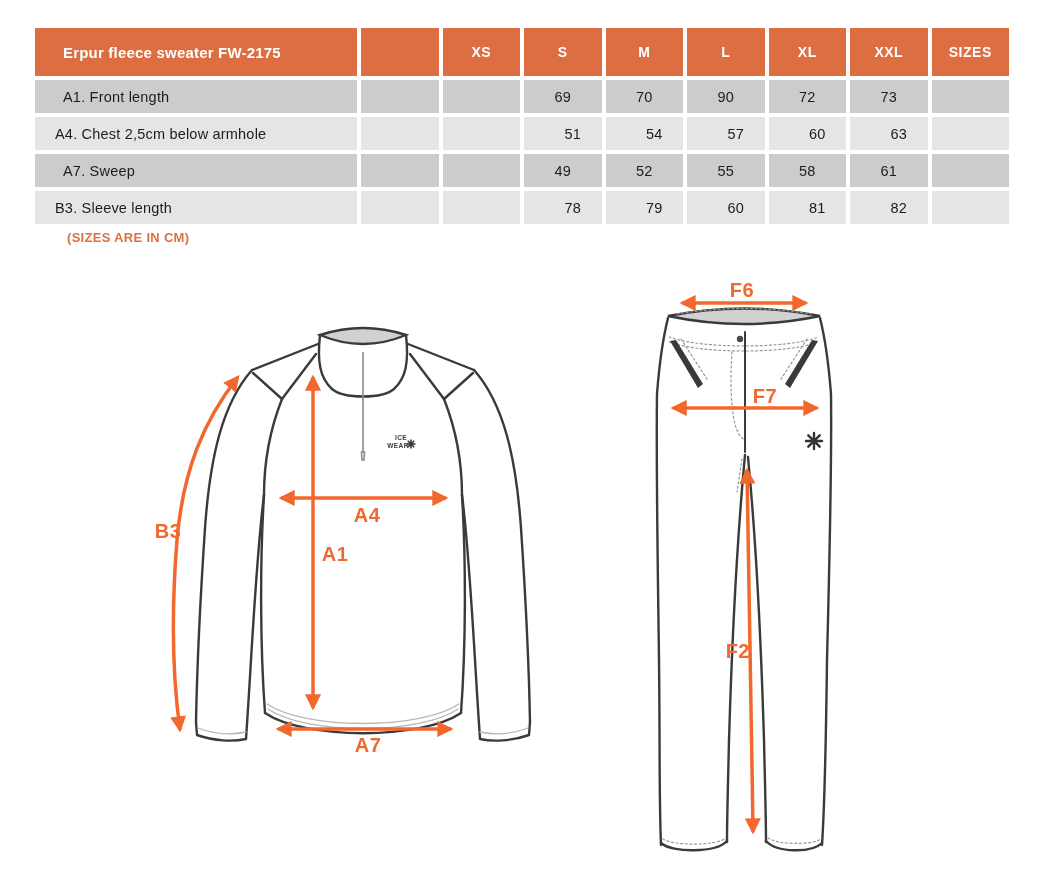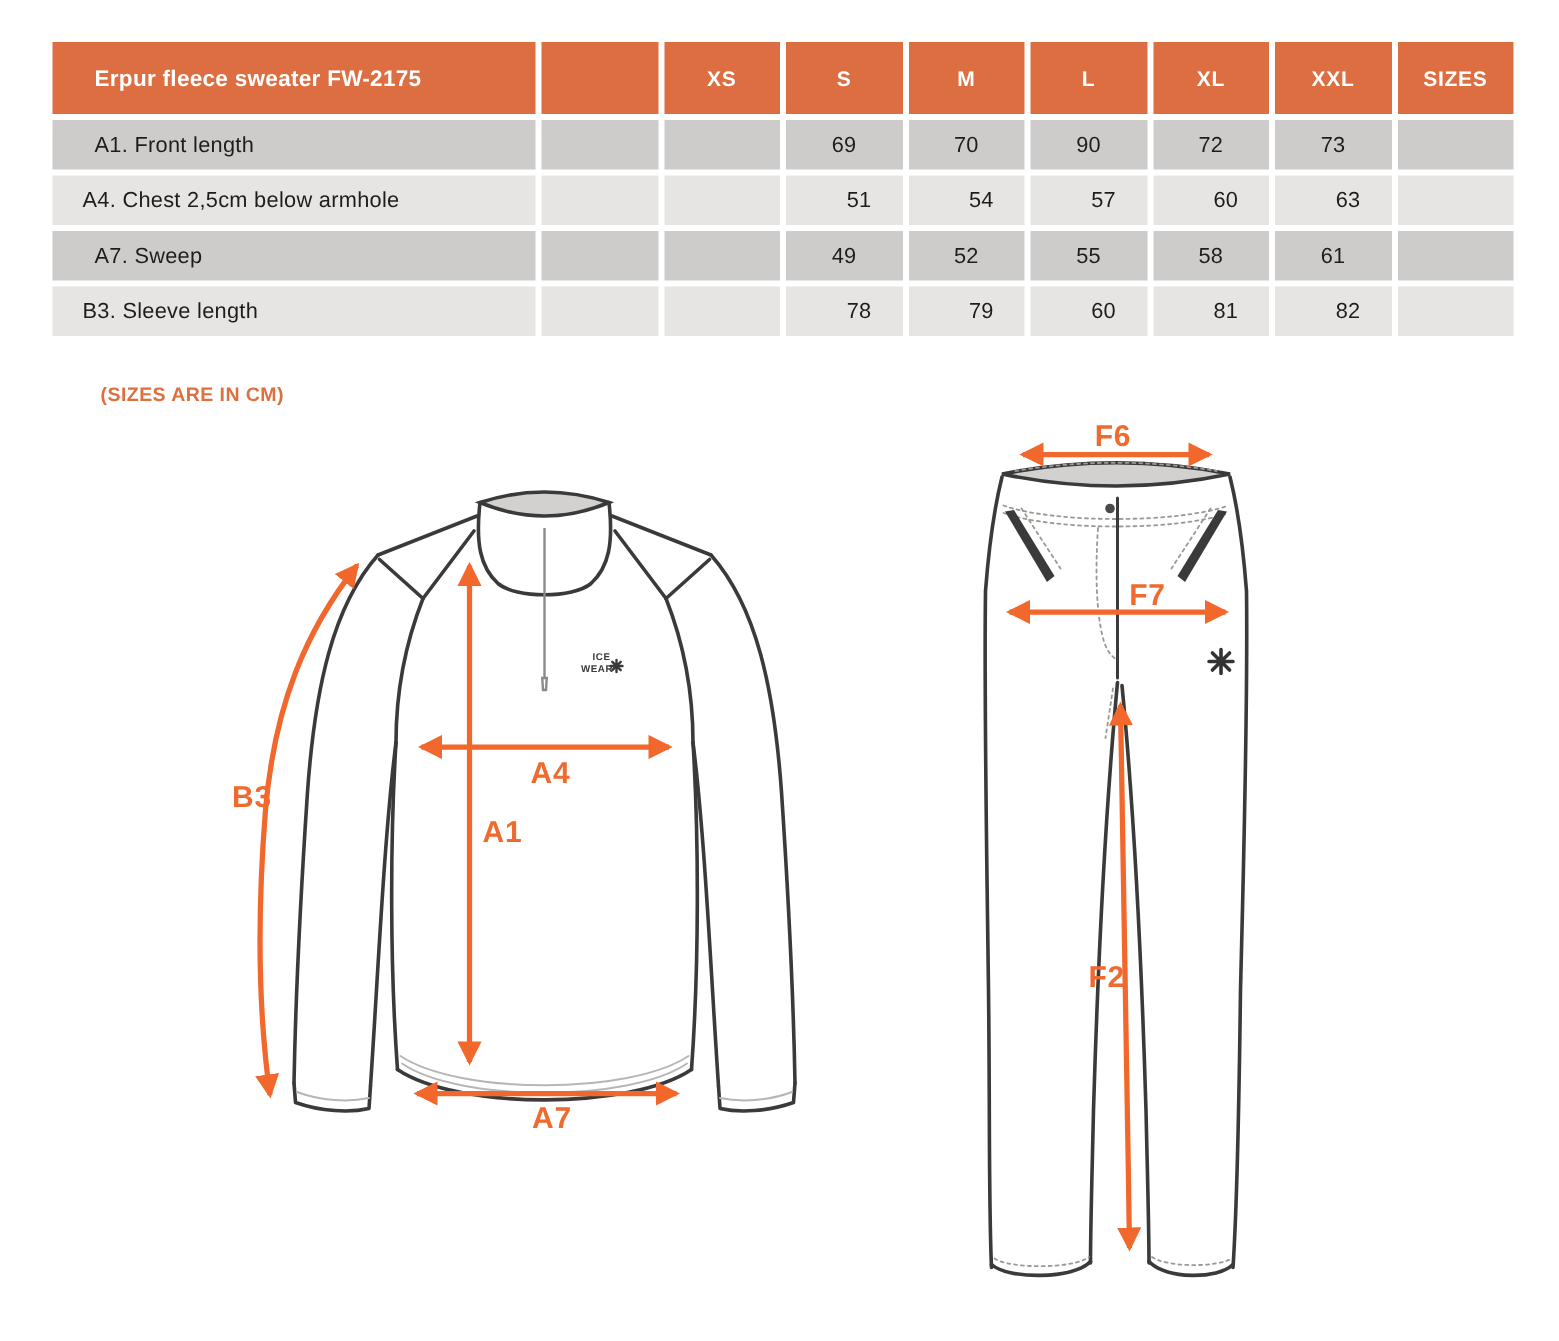--- a/index.html
+++ b/index.html
@@ -22,21 +22,21 @@
   .th.label{justify-content:flex-start;padding-left:28px;font-size:15px;letter-spacing:.2px;}
   .td{
     display:flex;align-items:center;justify-content:center;
     color:#1D1D1B;font-size:14.5px;letter-spacing:.2px;
   }
   .td.label{justify-content:flex-start;padding-left:28px;}
   .shade-a .td{background:#CDCCCB;}
   .shade-b .td{background:#E6E5E3;padding-left:20px;}
   
   .note{
-    position:absolute;left:67px;top:255px;color:#DE6F3E;
+    position:absolute;left:67px;top:230px;color:#DE6F3E;
     font-size:13px;font-weight:600;letter-spacing:.3px;
   }
   
   .diagrams{position:absolute;left:0;top:0;width:1039px;height:894px;}
   .outline{fill:none;stroke:#3A3A3A;stroke-width:2.4;stroke-linecap:round;stroke-linejoin:round;}
   .thin{fill:none;stroke:#B8B6B4;stroke-width:1.3;stroke-linecap:round;}
   .stitch{fill:none;stroke:#9A9894;stroke-width:1.2;stroke-dasharray:2 2.6;stroke-linecap:round;}
   .grayfill{fill:#D3D1CF;stroke:#3A3A3A;stroke-width:2.4;}
   .zip{fill:none;stroke:#8A8A8A;stroke-width:1.6;}
   .arrow{fill:none;stroke:#F2672B;stroke-width:3.5;stroke-linecap:butt;}

